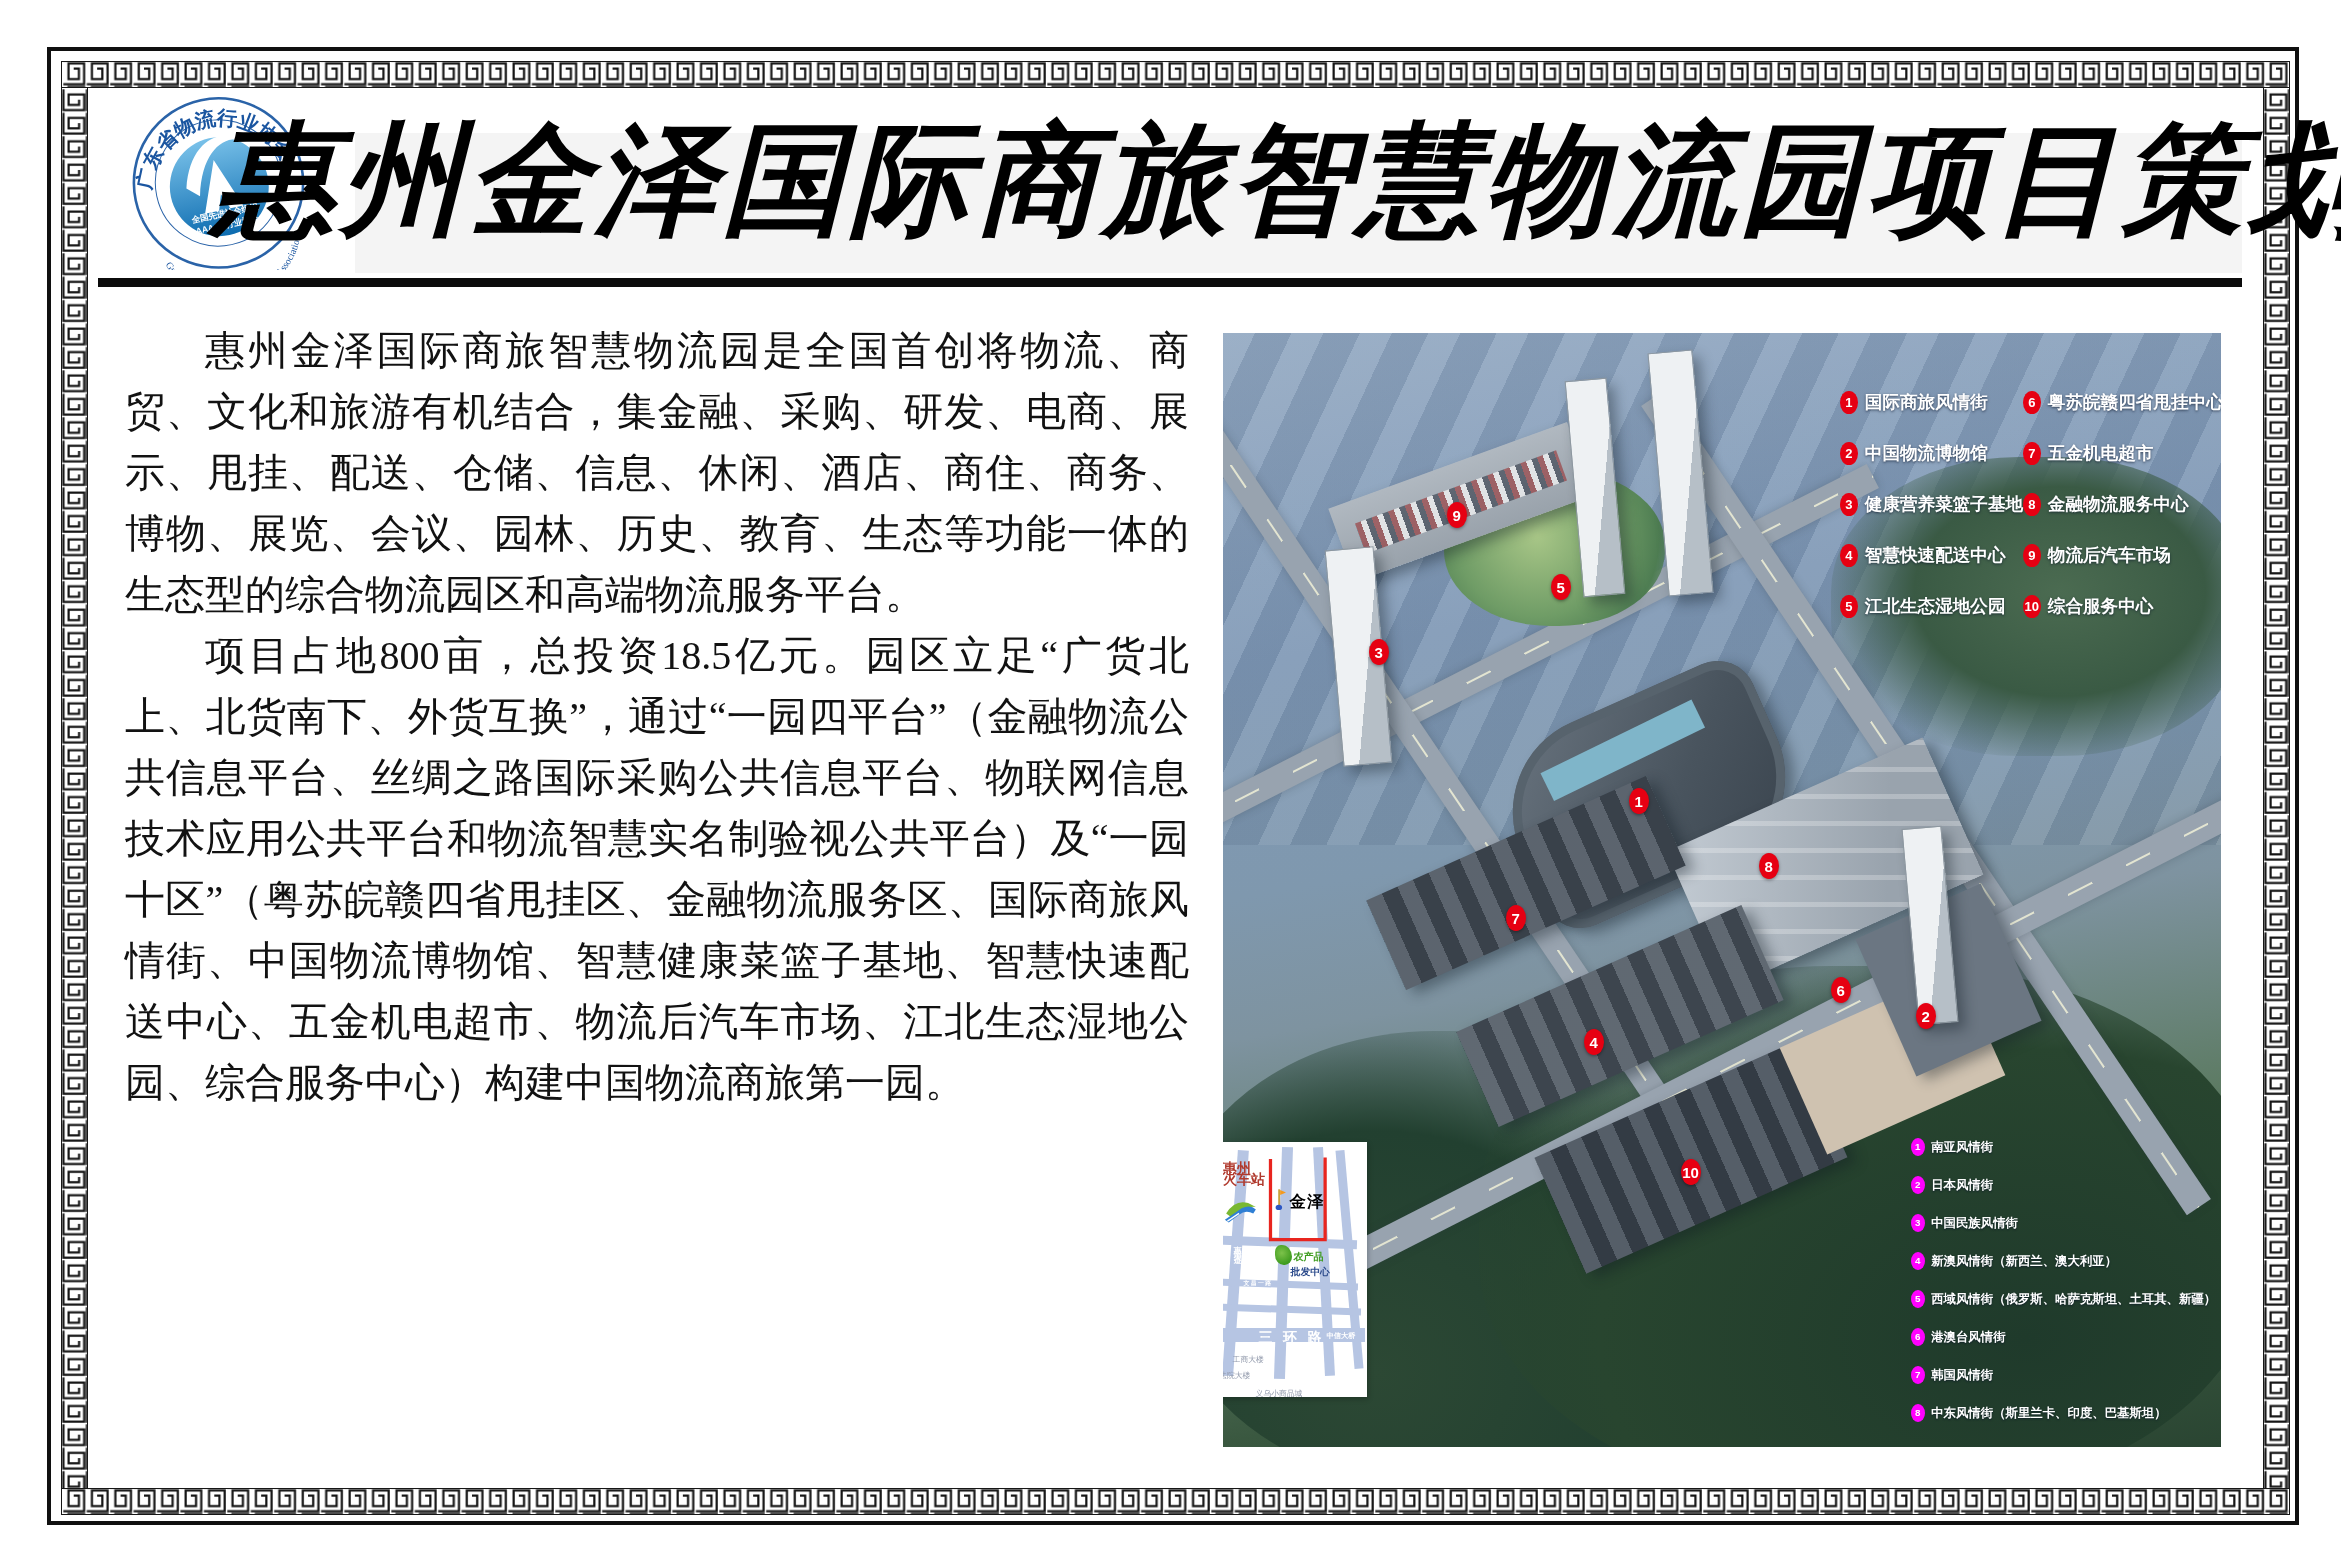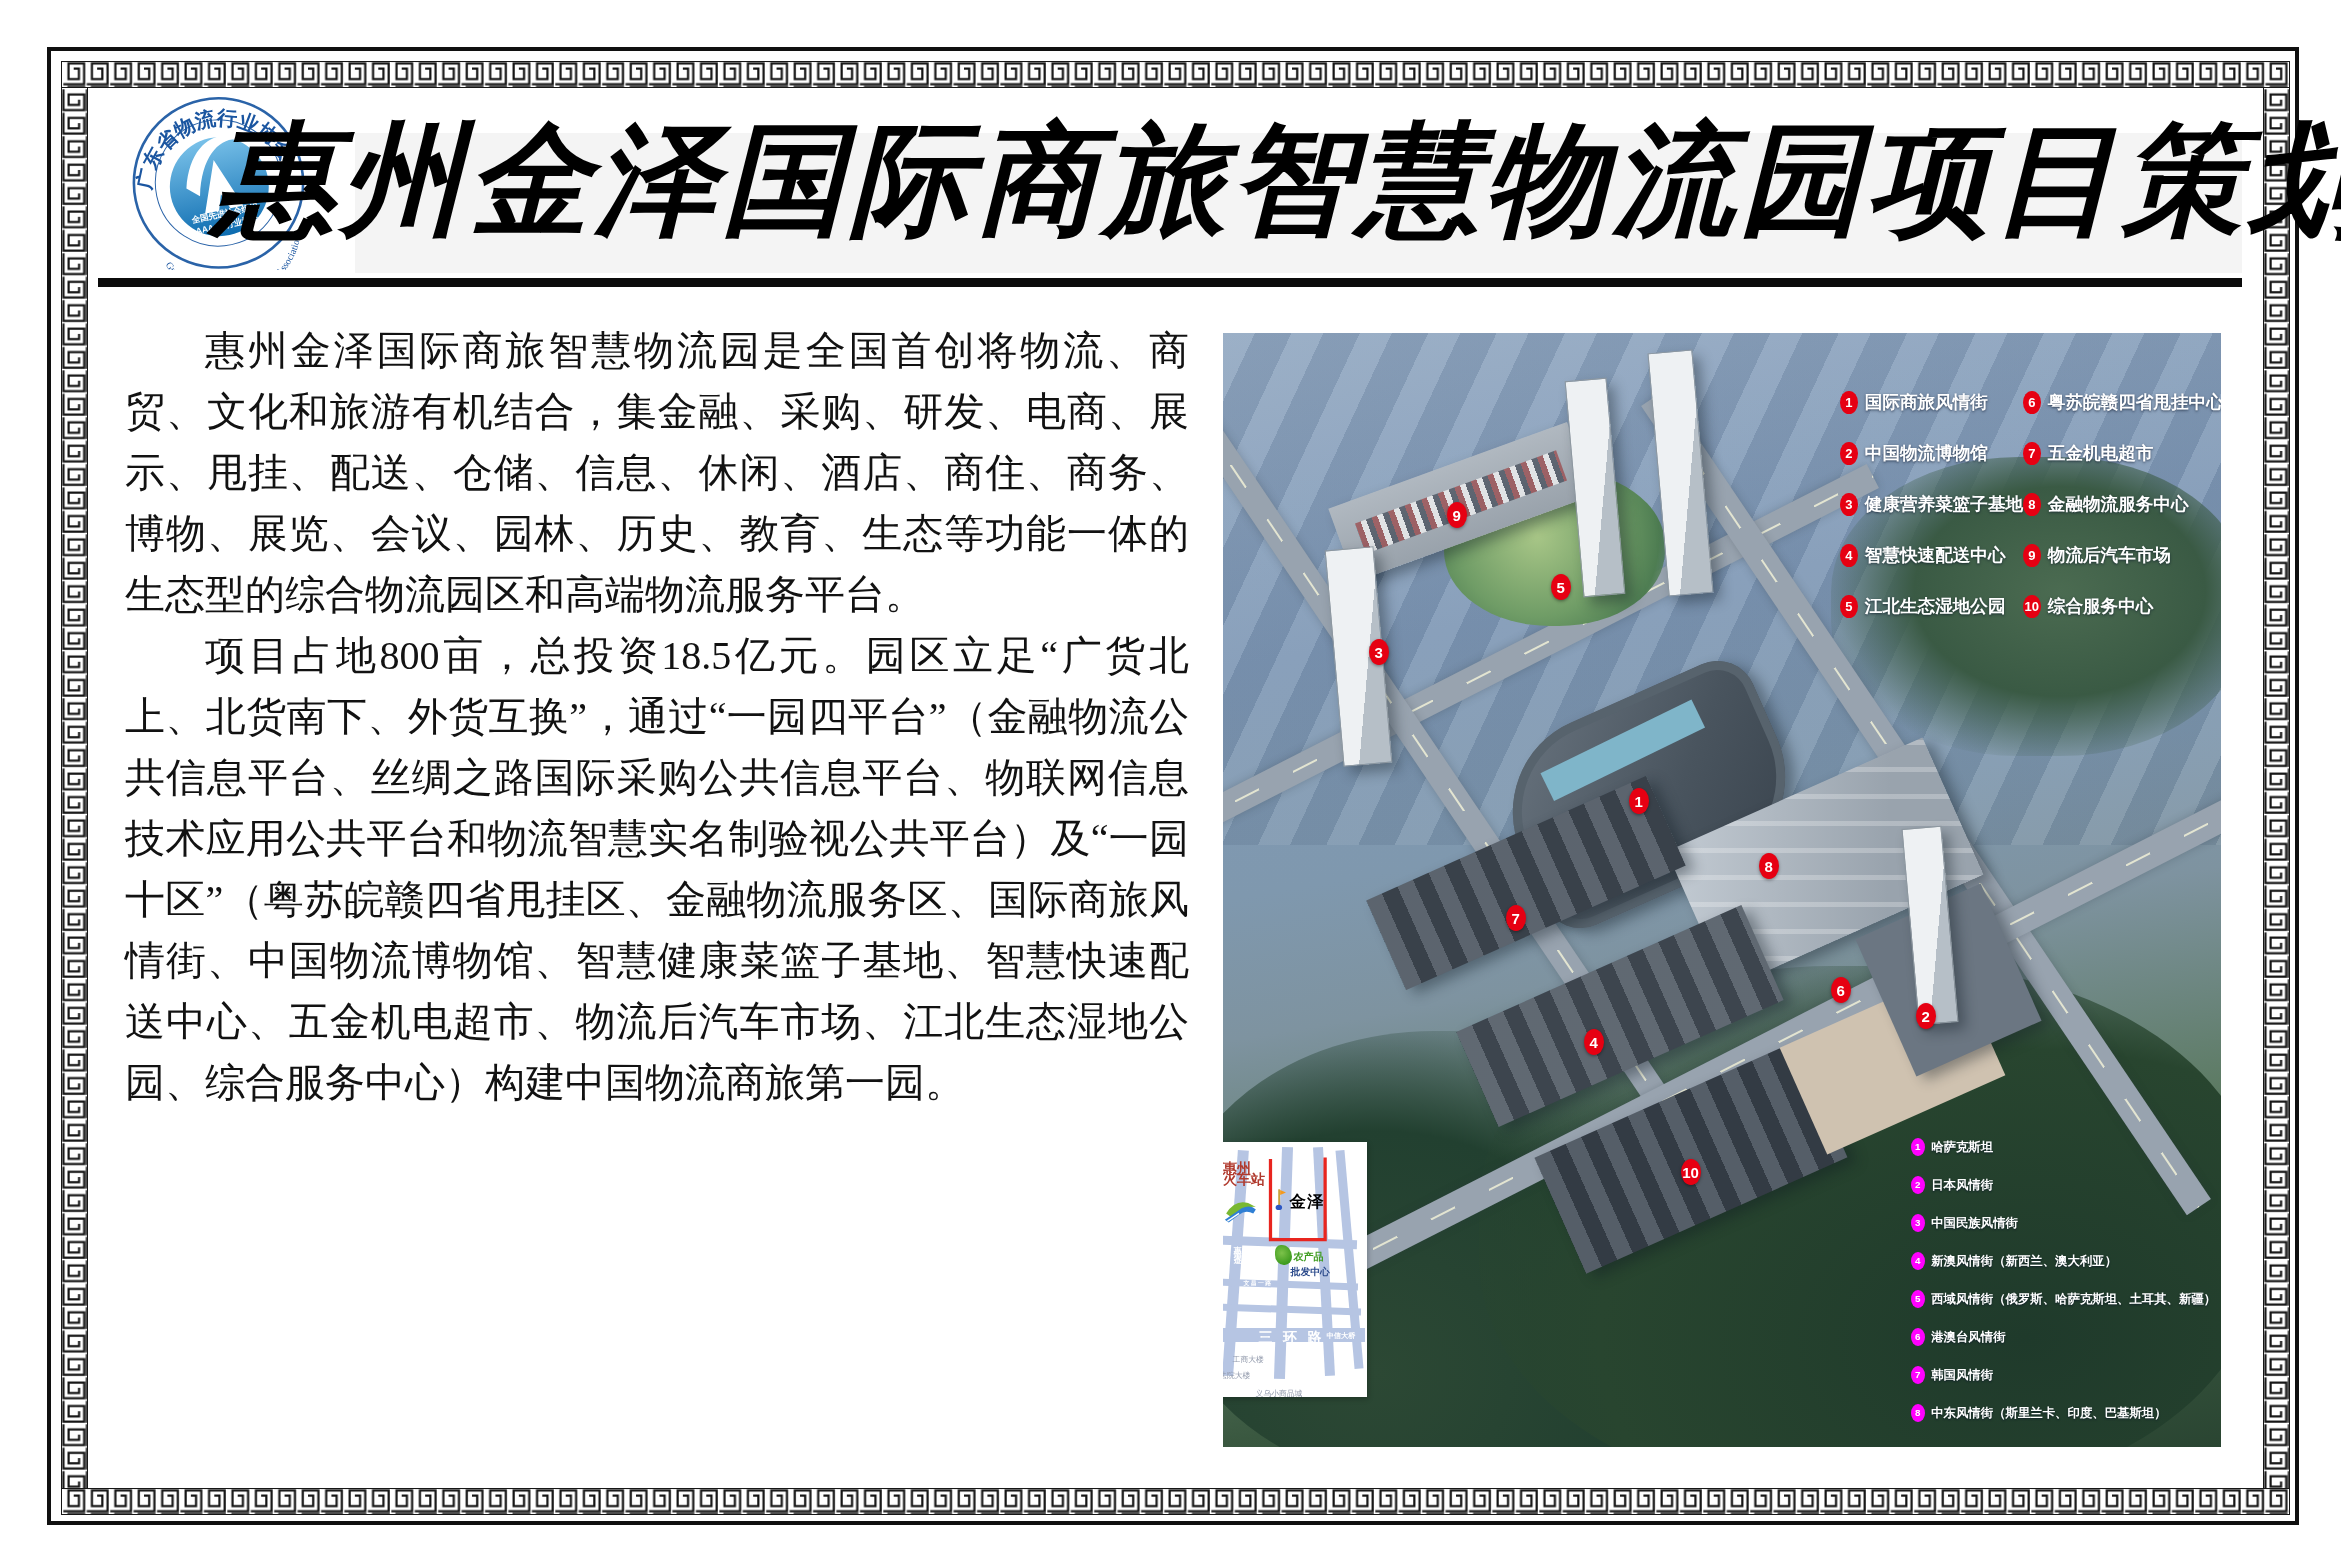--- a/index.html
+++ b/index.html
@@ -322,21 +322,21 @@
         <div class="zrow">
           <span class="zbadge">10</span>
           <span class="zlabel">综合服务中心</span>
         </div>
       </div>
 
     <div class="streets">
 
         <div class="srow">
           <span class="sbadge">1</span>
-          <span class="slabel">哈萨克斯坦</span>
+          <span class="slabel">南亚风情街</span>
         </div>
 
         <div class="srow">
           <span class="sbadge">2</span>
           <span class="slabel">日本风情街</span>
         </div>
 
         <div class="srow">
           <span class="sbadge">3</span>
           <span class="slabel">中国民族风情街</span>

